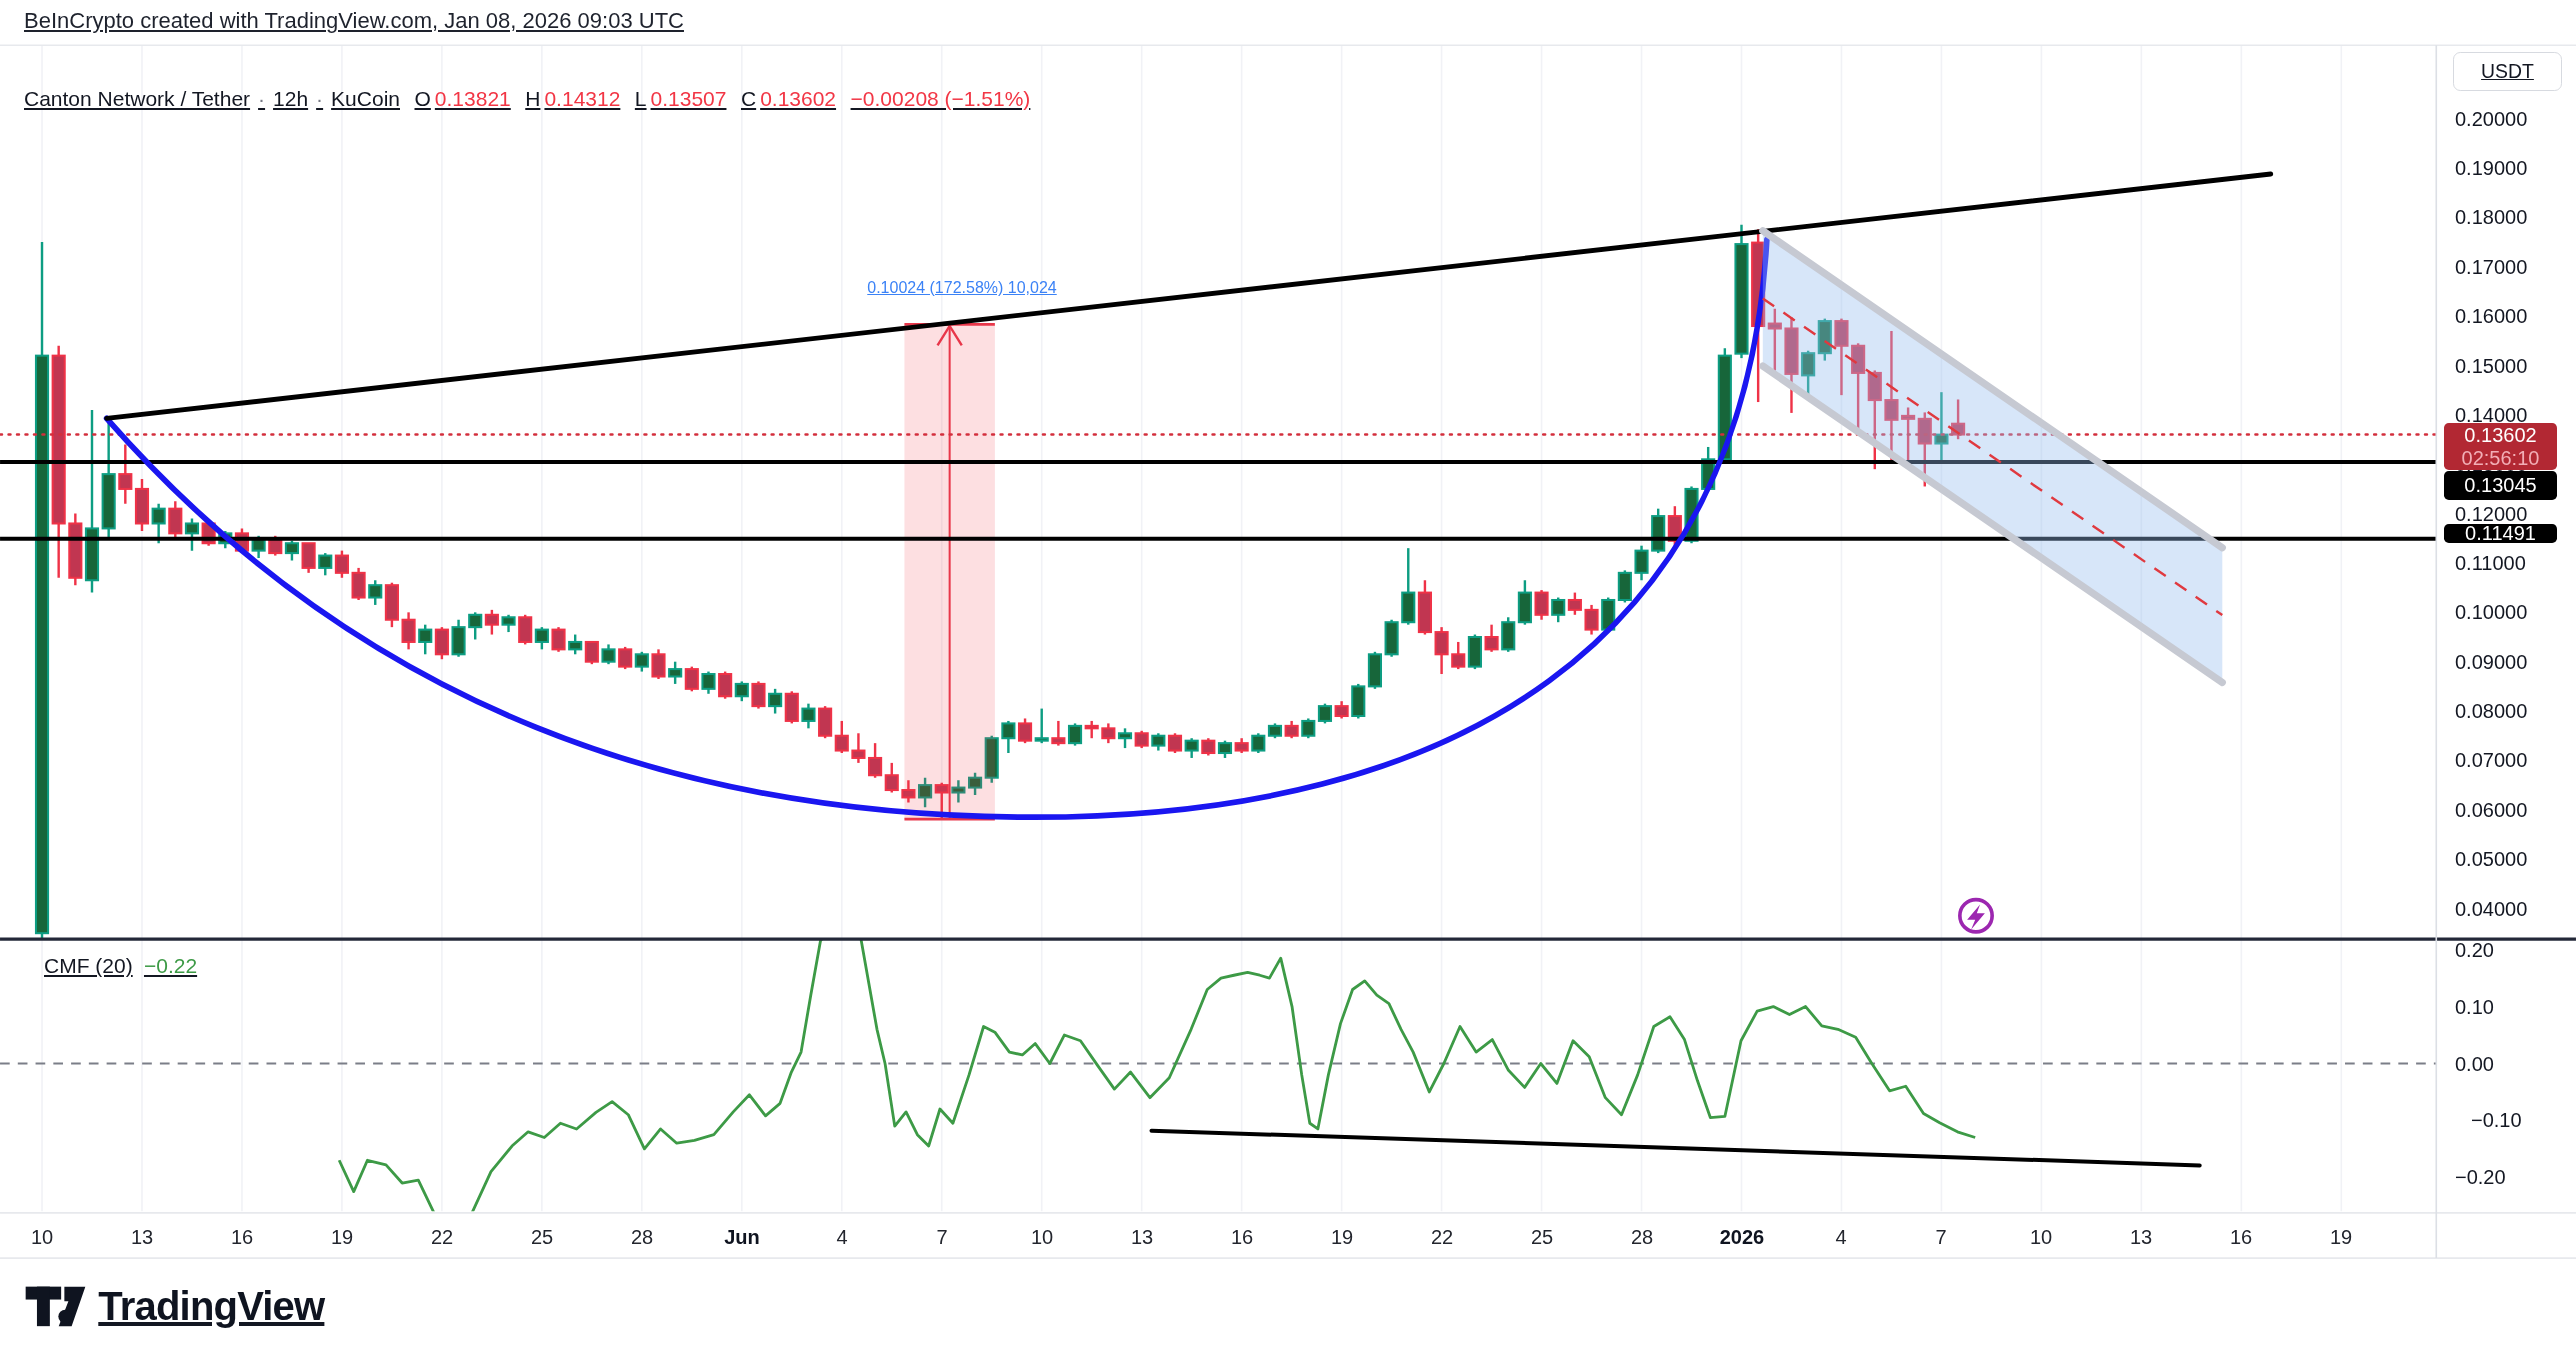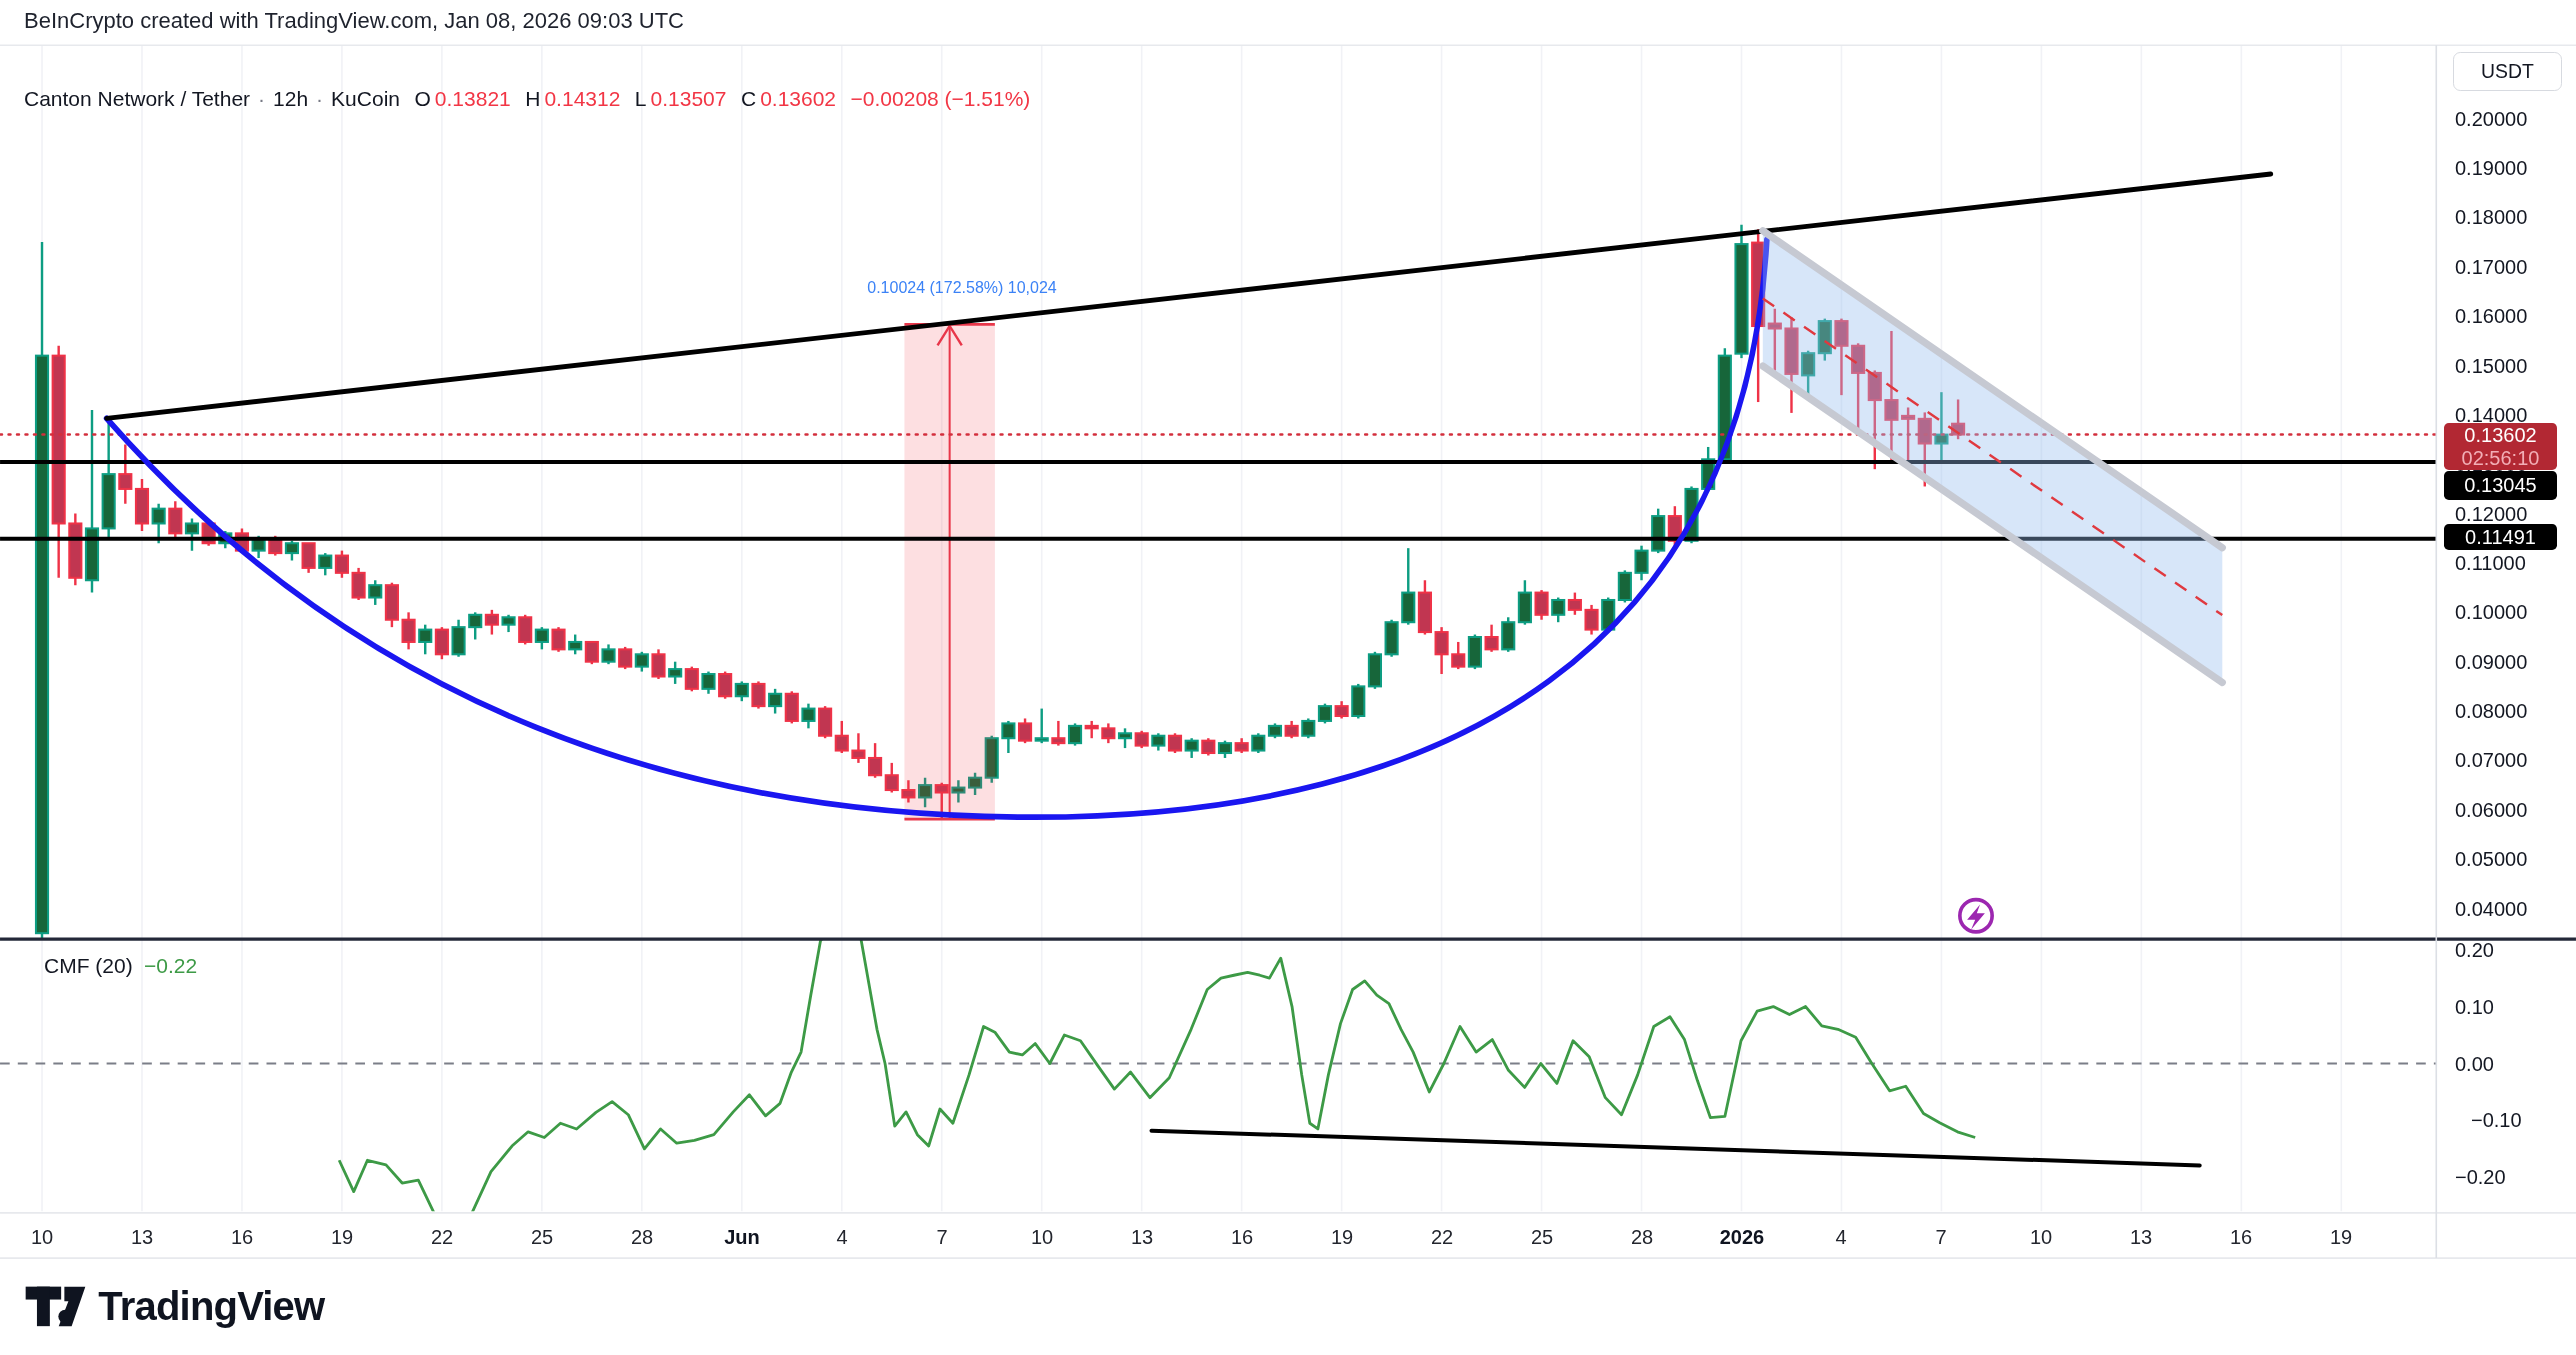--- a/index.html
+++ b/index.html
@@ -1,37 +1,37 @@
 <!DOCTYPE html>
 <html style="font-size:13px"><head>
 <meta charset="utf-8">
 <style>
   html,body{margin:0;padding:0;background:#fff;}
   #stage{position:relative;width:2576px;height:1355px;background:#fff;overflow:hidden;
          font-family:"Liberation Sans",sans-serif;color:#131722;}
-  .abs{position:absolute;}
+  .abs{position:absolute;text-decoration:underline;}
   #chart-svg{position:absolute;left:0;top:0;}
   #header-bar{left:24px;top:8px;font-size:22px;color:#1e222d;white-space:nowrap;}
   #title-bar{left:24px;top:63px;font-size:21px;white-space:nowrap;margin-top:24px;}
   #title-bar .sep{color:#787b86;margin:0 8px;}
   #title-bar .oletter{color:#131722;margin-left:14.5px;}
   #title-bar .oval{color:#f23645;margin-left:4px;}
   #title-bar .chg{color:#f23645;margin-left:14.5px;}
   #measure-label{top:279px;transform:translateX(-50%);font-size:16px;color:#3b82f6;white-space:nowrap;}
   #cmf-label{left:44px;top:954px;font-size:21px;white-space:nowrap;}
   #cmf-label .val{color:#3d9a46;margin-left:11.3px;}
   #usdt-chip{left:2453px;top:52px;width:107px;height:37px;border:1.6px solid #d7dae0;border-radius:7.3px;
              display:flex;align-items:center;justify-content:center;font-size:19.4px;color:#131722;}
   .ptick{position:absolute;left:2455px;font-size:20px;color:#131722;transform:translateY(-50%);white-space:nowrap;}
   .badge{position:absolute;left:2444px;width:113px;border-radius:4.8px;color:#fff;font-size:20px;
          display:flex;flex-direction:column;align-items:center;justify-content:center;}
   #badge-last{top:423px;height:47px;background:#b22833;line-height:22.6px;}
   #badge-last .cd{color:#f2aeb6;}
   #badge-l1{top:471px;height:29px;background:#000;}
-  #badge-l2{top:524px;height:26px;background:#000;}
+  #badge-l2{top:524px;height:19px;background:#000;}
   #time-axis{left:0;top:1216px;width:2436px;height:42px;overflow:hidden;}
   .ttick{position:absolute;top:0;line-height:42px;font-size:20px;color:#23262e;transform:translateX(-50%);}
   .ttick.bold{font-weight:700;color:#0f1420;}
   #logo{left:24px;top:1281px;display:flex;align-items:center;}
   #logo-text{margin-left:11.3px;font-size:40px;font-weight:700;color:#0f1420;letter-spacing:-0.8px;}
 </style>
 </head>
 <body>
 
 <div id="stage">

